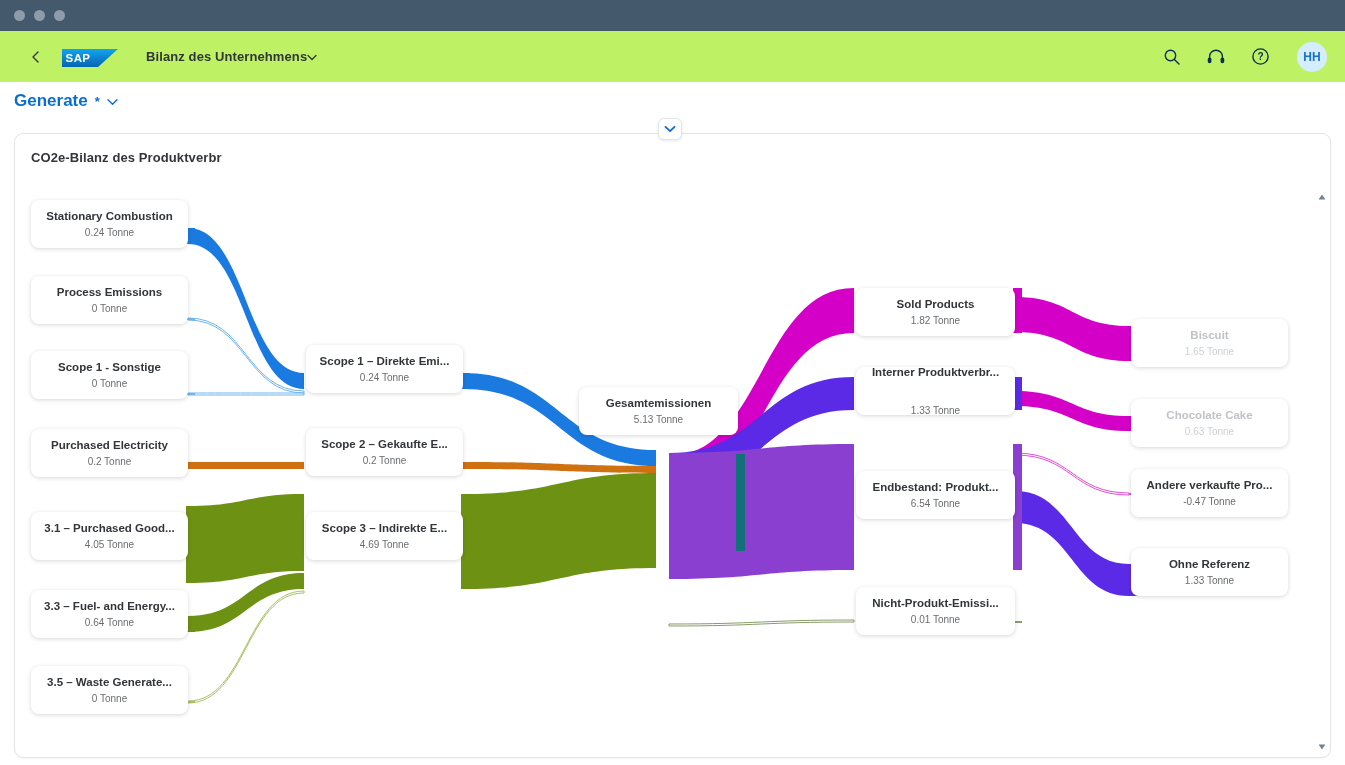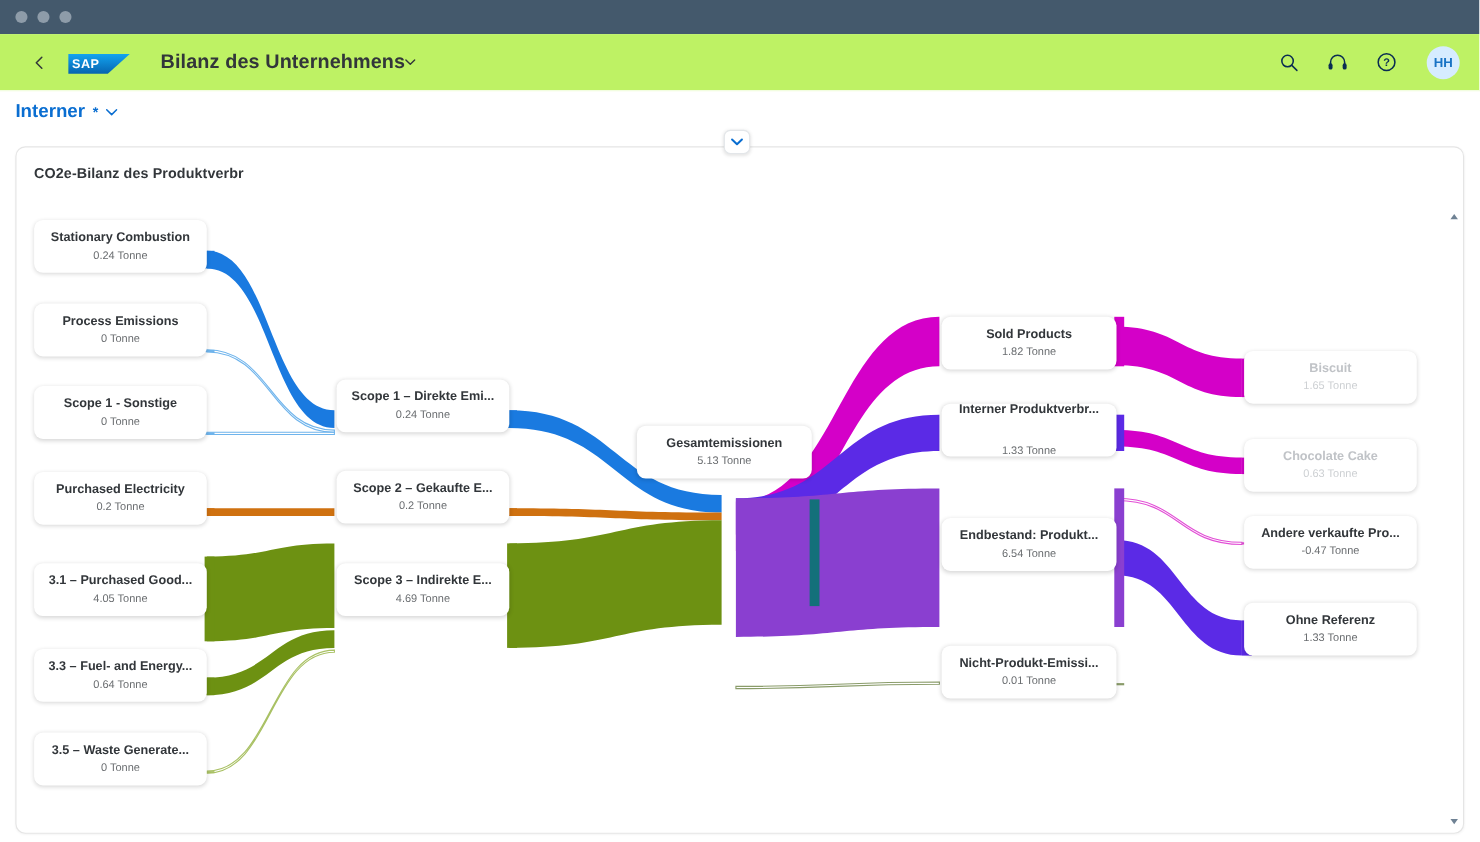--- a/index.html
+++ b/index.html
@@ -38,21 +38,21 @@
   }
   .sap-logo {
     width: 58px; height: 28px;
     margin-left: 12px;
     position: relative;
     flex: 0 0 auto;
   }
   .sap-logo svg { display:block; }
   .app-title {
     margin-left: 26px;
-    font-size: 18px; font-weight: bold; color: #32363a;
+    font-size: 13px; font-weight: bold; color: #32363a;
     display: flex; align-items: center; gap: 0;
     cursor: pointer;
     letter-spacing: 0.1px;
   }
   .chev-sm { font-size: 11px; font-weight: normal; color: #32363a; }
   .shell-spacer { flex: 1 1 auto; }
   .shell-icons { display: flex; align-items: center; gap: 22px; }
   .shell-icon {
     width: 22px; height: 22px; color: #0a2d52;
     display: flex; align-items: center; justify-content: center;
@@ -215,21 +215,21 @@
       </svg>
     </div>
     <div class="avatar">
       <span>HH</span>
     </div>
   </div>
 </div>
 
 <div class="variant-row">
   <div class="variant">
-    <span>Interner</span>
+    <span>Generate</span>
     <span class="star">*</span>
     <span class="vchev">
       <svg width="11" height="8" viewBox="0 0 11 8" aria-hidden="true">
         <polyline points="1,1.8 5.5,6.2 10,1.8" fill="none" stroke="#0a6ed1" stroke-width="1.4" stroke-linecap="round" stroke-linejoin="round"></polyline>
       </svg>
     </span>
   </div>
 </div>
 
 <div class="collapse-btn">

